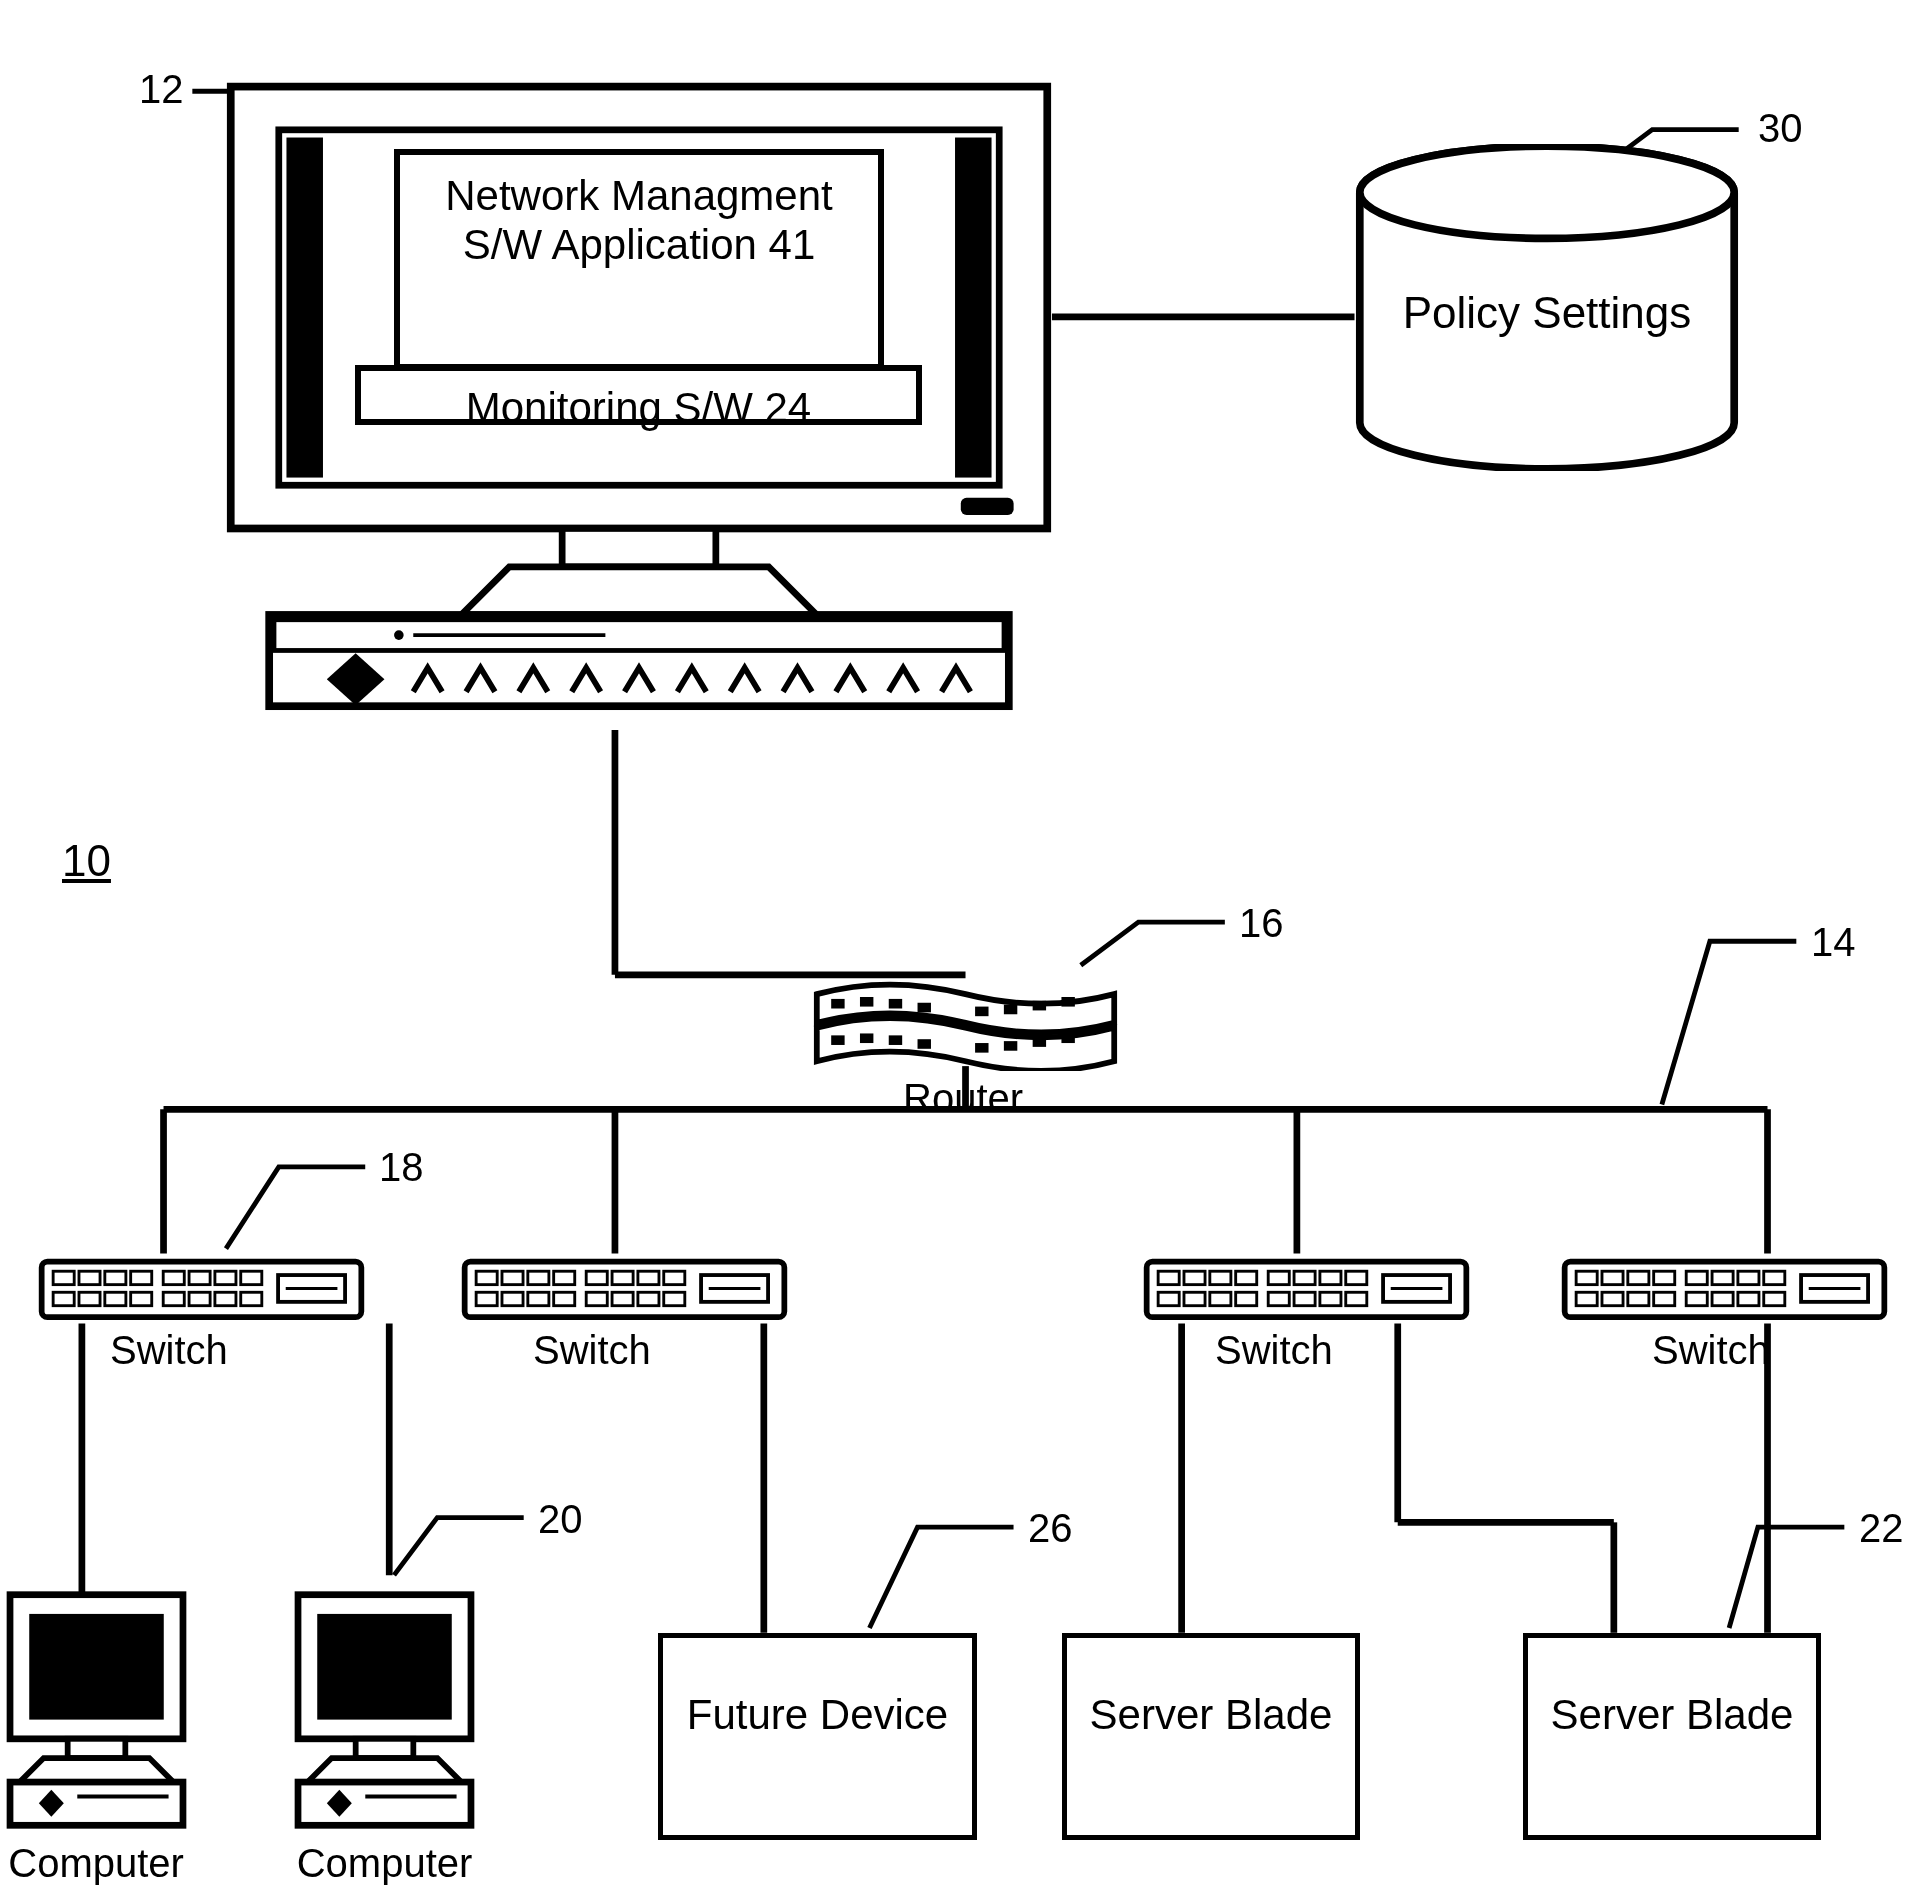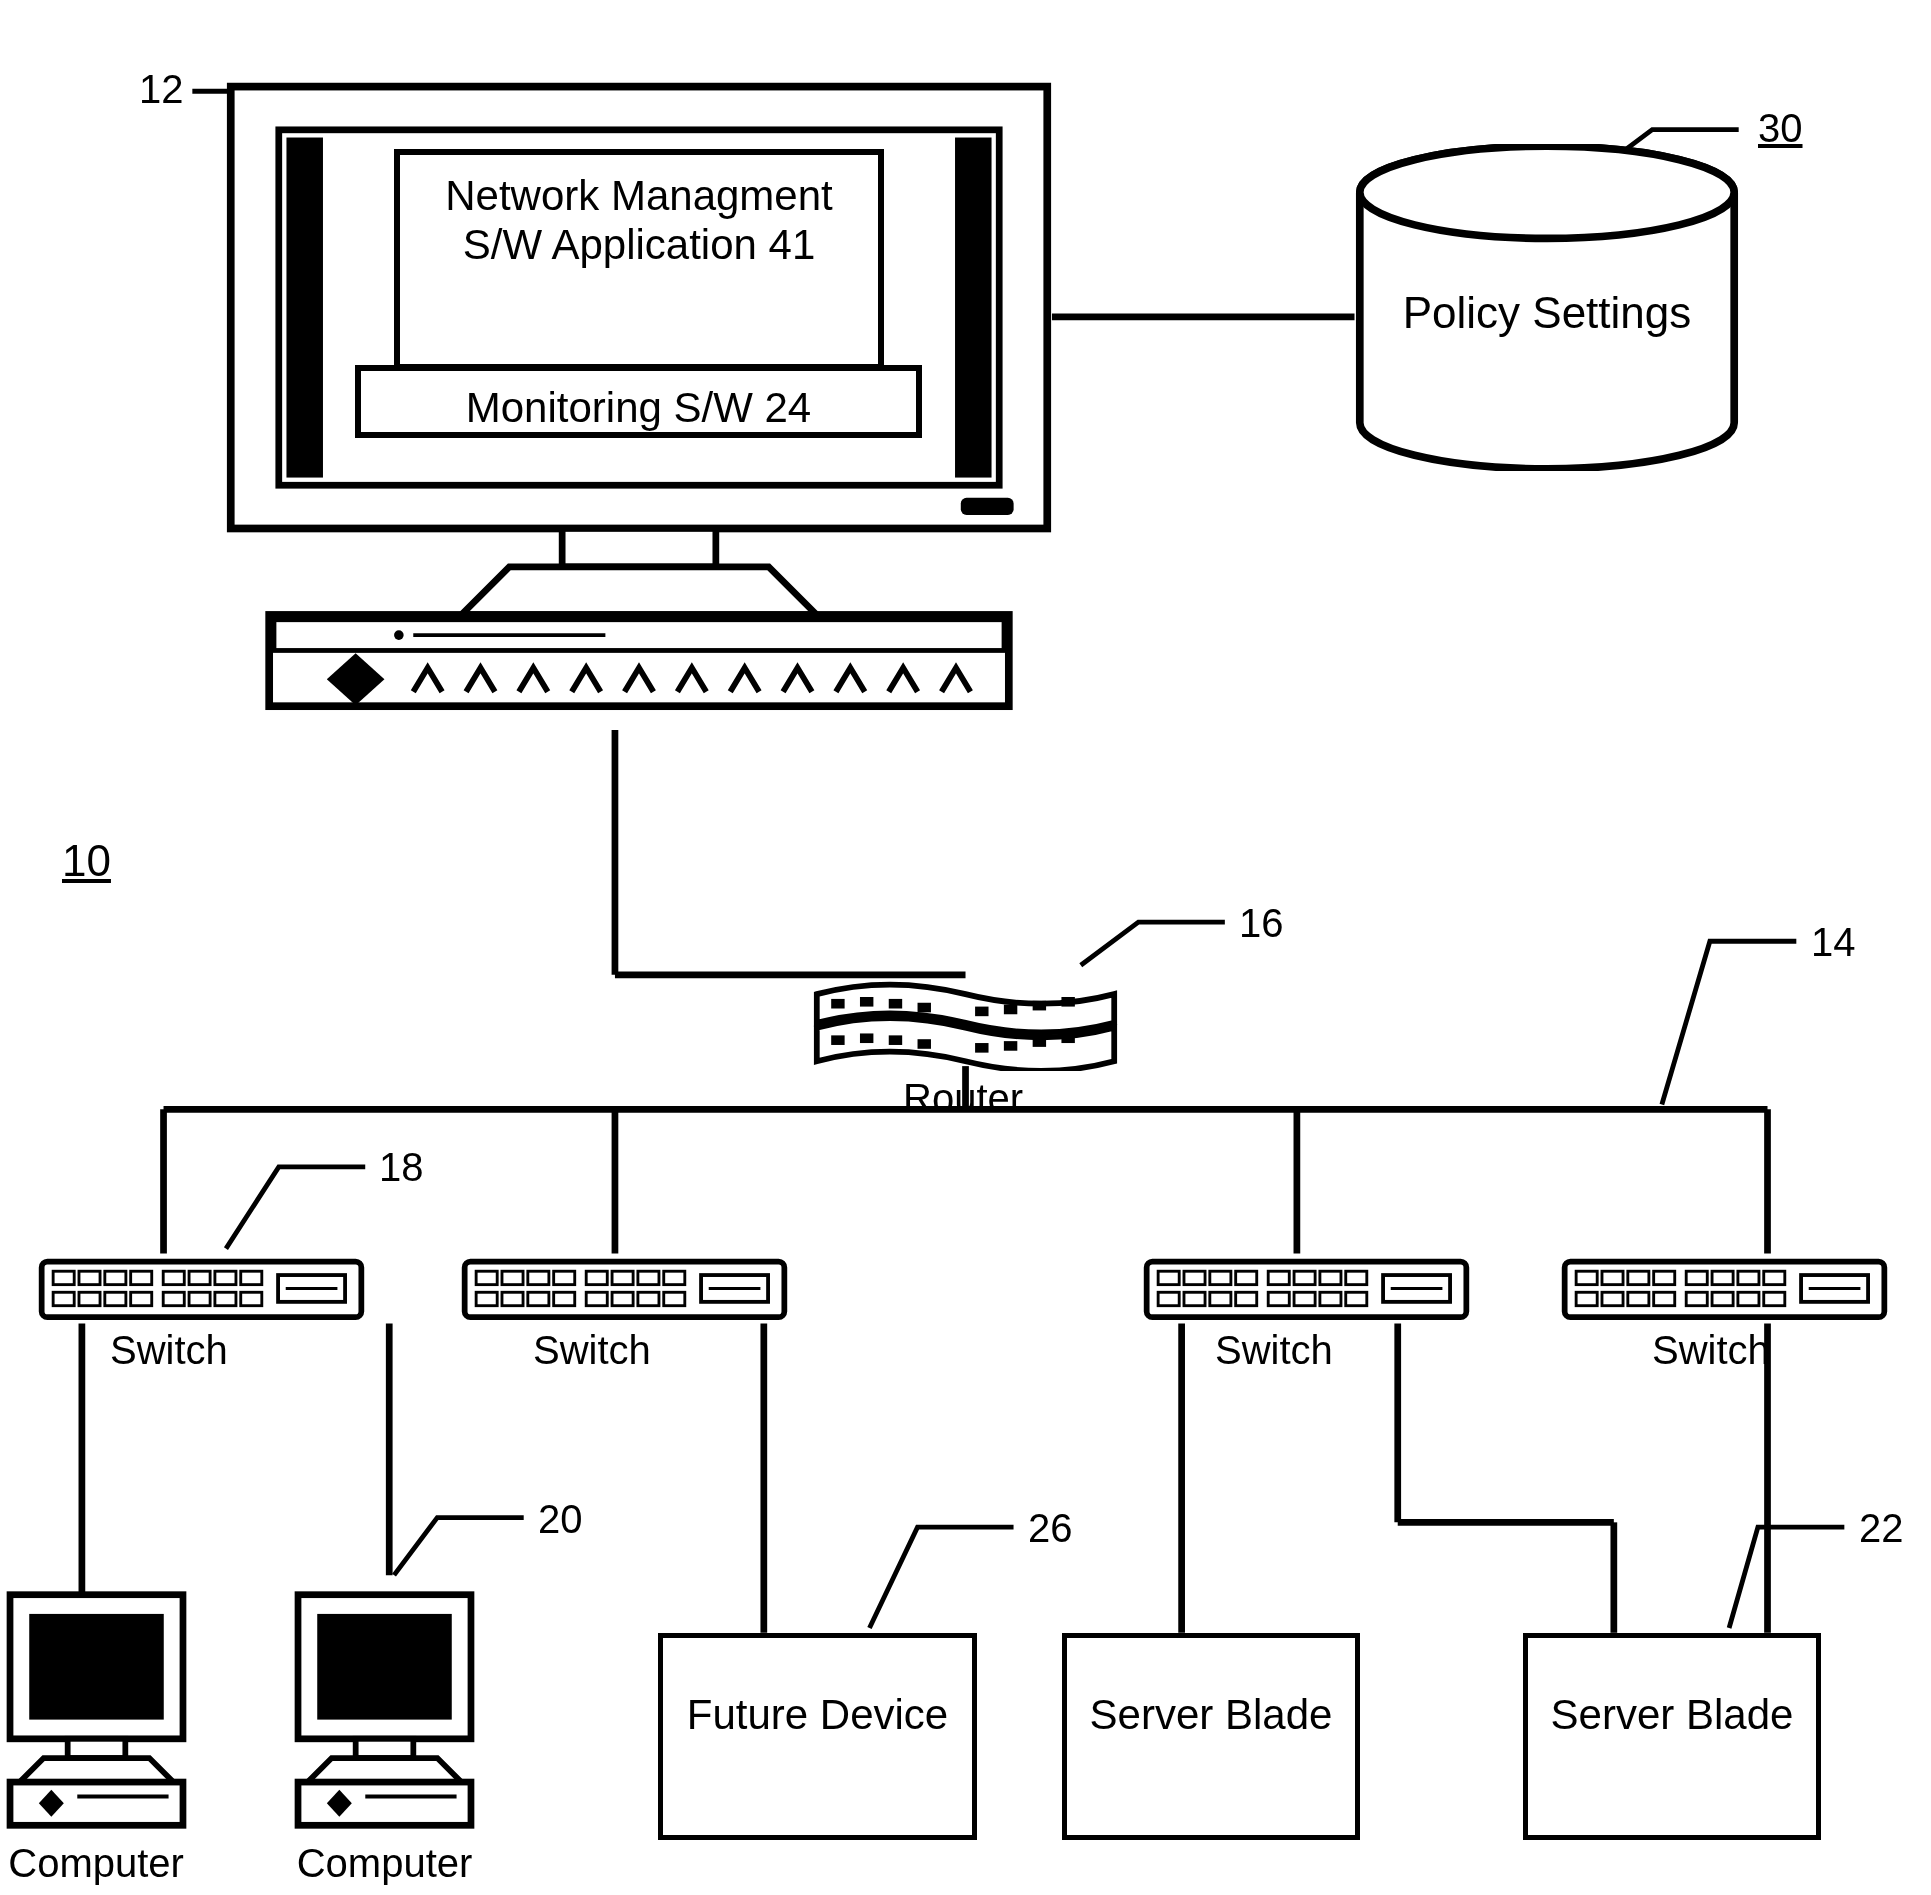--- a/index.html
+++ b/index.html
@@ -112,21 +112,21 @@
     <path class="thinline" d="M 545 1580 L 455 1580 L 410 1640"></path>
 
     <path class="thinline" d="M 1055 1590 L 955 1590 L 905 1695"></path>
 
     <path class="thinline" d="M 1920 1590 L 1830 1590 L 1800 1695"></path>
   </svg>
 
   <div class="figlabel" style="left:62px; top:836px;">10</div>
 
   <div class="label" style="left:139px; top:67px;">12</div>
-  <div class="label" style="left:1758px; top:106px;text-decoration:underline;">30</div>
+  <div class="label" style="left:1758px; top:106px;">30</div>
   <div class="label" style="left:1239px; top:901px;">16</div>
   <div class="label" style="left:1811px; top:920px;">14</div>
   <div class="label" style="left:379px; top:1145px;">18</div>
   <div class="label" style="left:538px; top:1497px;">20</div>
   <div class="label" style="left:1028px; top:1506px;">26</div>
   <div class="label" style="left:1859px; top:1506px;">22</div>
 
   <div style="position:absolute; left:221px; top:77px; width:836px; height:658px;">
     <svg viewBox="0 0 870 685" width="836" height="658">
 
@@ -160,21 +160,21 @@
         <polyline points="750,640 765,615 780,640"></polyline>
       </g>
 
       <line x1="200" y1="581" x2="400" y2="581" stroke="#000" stroke-width="4"></line>
       <circle cx="185" cy="581" r="5" fill="#000"></circle>
     </svg>
     
     <div class="box" style="left:173px; top:72px; width:490px; height:221px; border-width:6.7px;">
       <div class="label center" style="position:relative; left:0; top:17.3px; width:100%; font-size:42px;">Network Managment S/W Application 41</div>
     </div>
-    <div class="box" style="left:134px; top:288px; width:567px; height:73px; border-width:6.7px;">
+    <div class="box" style="left:134px; top:288px; width:567px; height:60px; border-width:6.7px;">
       <div class="label center" style="position:relative; left:0; top:13.4px; width:100%; font-size:42px;">Monitoring S/W 24</div>
     </div>
   </div>
 
   <div class="db" style="left:1355px; top:144px;">
     <svg viewBox="0 0 400 340">
       <ellipse cx="200" cy="50" rx="195" ry="48" fill="#fff" stroke="#000" stroke-width="8"></ellipse>
       <path d="M 5 50 L 5 290 A 195 48 0 0 0 395 290 L 395 50" fill="#fff" stroke="#000" stroke-width="8"></path>
       <ellipse cx="200" cy="50" rx="195" ry="48" fill="#fff" stroke="#000" stroke-width="8"></ellipse>
     </svg>

